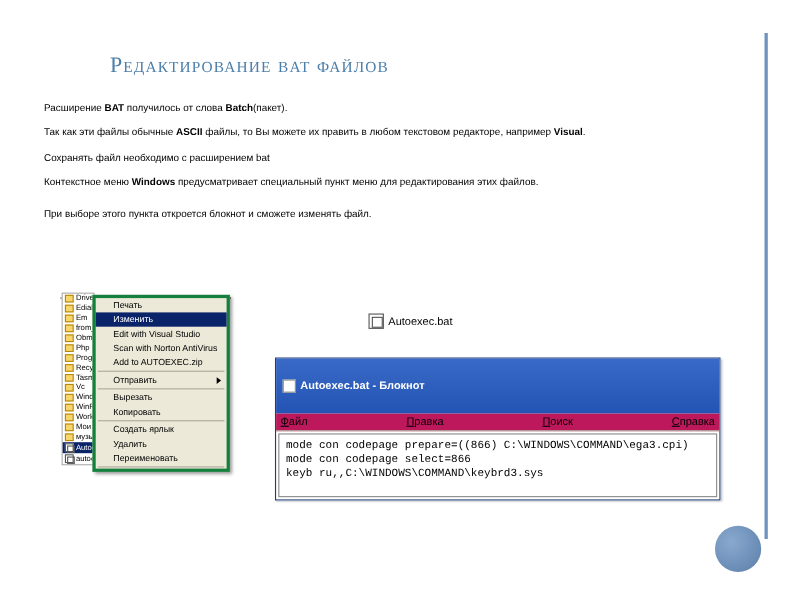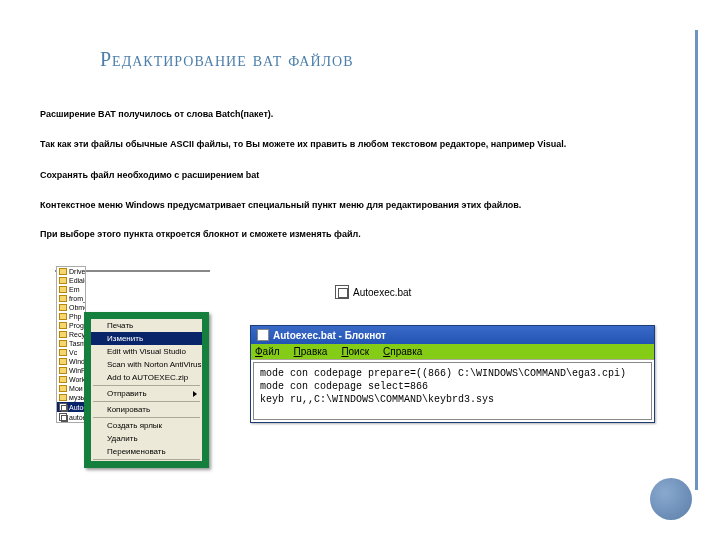--- a/index.html
+++ b/index.html
@@ -19,21 +19,21 @@
     font-size: 20px;
     font-family: "Times New Roman", serif;
     font-variant: small-caps;
     letter-spacing: 1px;
   }
   .body-text {
     padding: 20px 40px 0 40px;
     font-size: 9px;
     line-height: 1.6;
   }
-  .body-text p { margin: 16px 0 8px 0; font-weight: bold; }
+  .body-text p { margin: 0 0 8px 0; }
   .figures {
     position: absolute;
     top: 270px;
     left: 55px;
     width: 620px;
     height: 220px;
   }
   
   .ctx {
     position: absolute;
@@ -61,23 +61,22 @@
   }
   .folder-ico { width:8px;height:7px;background:#f5d76e;border:1px solid #b8860b;flex:none; }
   .bat-ico { width:8px;height:8px;border:1px solid #555;background:#fff;flex:none;position:relative; }
   .bat-ico::after{content:"";position:absolute;top:1px;left:1px;width:5px;height:5px;border:1px solid #555;}
   .filelist .sel { background:#0a246a;color:#fff; }
   .menu {
     position:absolute;
     left:28px; top:-3px;
     width:125px;
     background:#ece9d8;
-    border:7px solid #15803d;
+    border:3px solid #15803d;
     box-shadow:2px 2px 3px rgba(0,0,0,.4);
-    margin-top:44px;
   }
   .menu .mi {
     padding:2px 14px 2px 16px;
     white-space:nowrap;
     position:relative;
   }
   .menu .mi.arrow::after{
     content:"";position:absolute;right:5px;top:4px;
     border-left:4px solid #000;border-top:3px solid transparent;border-bottom:3px solid transparent;
   }
@@ -99,30 +98,31 @@
     position:absolute;
     left:195px; top:55px;
     width:405px;
     border:1px solid #1e3c75;
     font-size:10px;
     box-shadow:1px 1px 2px rgba(0,0,0,.3);
   }
   .np-title {
     background:linear-gradient(#3a6ac8,#2454b3);
     color:#fff;
-    padding:3px 6px;
+    padding:19px 6px;
     display:flex; align-items:center; gap:4px;
     font-weight:bold;
   }
   .np-title .ficon{width:12px;height:12px;background:#fff;border:1px solid #888;}
   .np-menu {
-    background:#84cc16;
+    background:#be185d;
     padding:2px 4px;
-    display:flex; gap:14px;
+    display:flex; gap:1px;
     border-bottom:1px solid #aca899;
+    justify-content:space-between;
   }
   .np-menu span u{text-decoration:underline;}
   .np-body {
     background:#fff;
     border:1px solid #888;
     margin:2px;
     padding:4px 6px;
     font-family:"Courier New",monospace;
     font-size:10px;
     white-space:pre;
@@ -239,20 +239,21 @@
       </div>
     <div class="menu" id="ctxmenu">
         <div class="mi">Печать</div>
         <div class="mi sel">Изменить</div>
         <div class="mi">Edit with Visual Studio</div>
         <div class="mi">Scan with Norton AntiVirus</div>
         <div class="mi">Add to AUTOEXEC.zip</div>
         <hr>
         <div class="mi arrow">Отправить</div>
         <hr>
+        <div class="mi">Вырезать</div>
         <div class="mi">Копировать</div>
         <hr>
         <div class="mi">Создать ярлык</div>
         <div class="mi">Удалить</div>
         <div class="mi">Переименовать</div>
         <hr>
       </div>
   </div>
 
   <div class="autoexec-icon">

